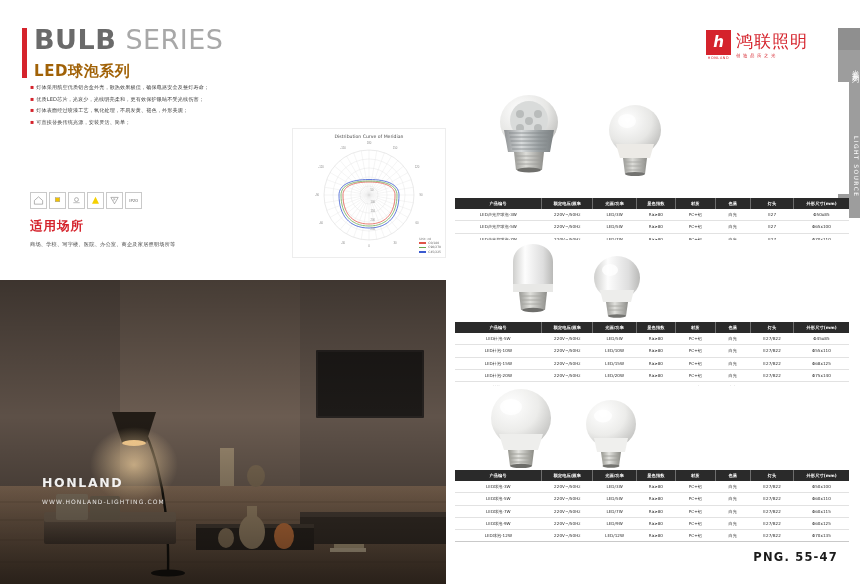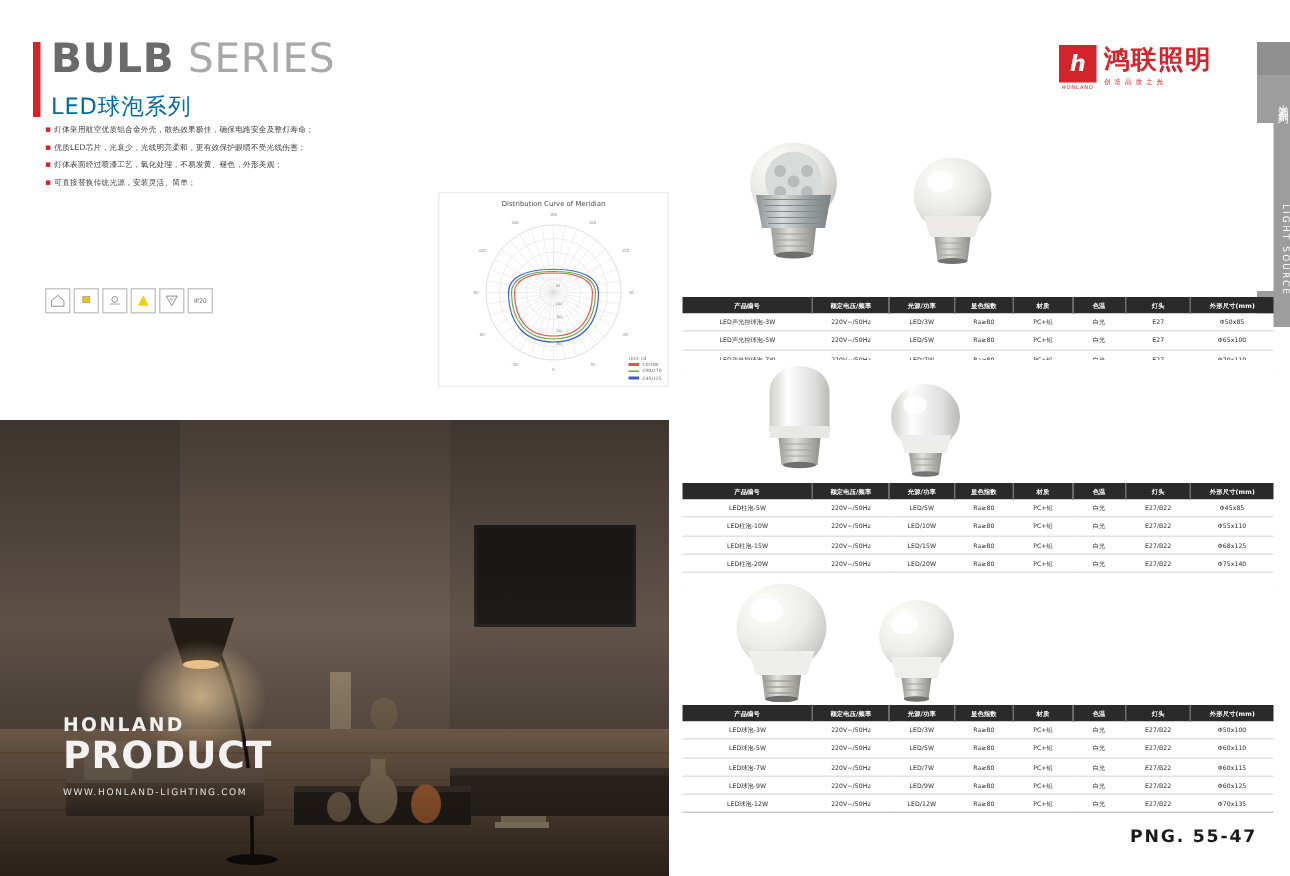--- a/index.html
+++ b/index.html
@@ -11,21 +11,21 @@
   .page{position:absolute;inset:0;background:#fff;border-radius:24px;}
 
   
   .red-accent{position:absolute;left:22px;top:28px;width:5px;height:50px;background:#d5232c;}
 
   
   .title-block{position:absolute;left:34px;top:26px;}
   .title-main{font-size:27px;font-weight:bold;letter-spacing:0.5px;color:#9b9b9b;line-height:1;}
   .title-main .b1{color:#6a6a6a;font-weight:bold;}
   .title-main .b2{color:#a8a8a8;font-weight:normal;}
-  .title-sub{font-size:15px;color:#0369a1;margin-top:9px;letter-spacing:0.6px;}
+  .title-sub{font-size:15px;color:#a16207;margin-top:9px;letter-spacing:0.6px;font-weight:bold;}
 
   
   .bullets{position:absolute;left:30px;top:84px;width:260px;}
   .bullet{font-size:5.1px;color:#3d3d3d;line-height:1.0;margin-bottom:5.6px;letter-spacing:0.15px;white-space:nowrap;}
   .bullet .dot{color:#d5232c;font-size:6px;margin-right:2px;}
 
   
   .icon-row{position:absolute;left:30px;top:192px;display:flex;gap:2px;}
   .feat-icon{width:15px;height:15px;border:1px solid #c9c9c9;background:#fff;
     display:flex;align-items:center;justify-content:center;position:relative;}
@@ -49,21 +49,21 @@
   .hero{position:absolute;left:0;top:280px;width:446px;height:304px;overflow:hidden;background:#2a211c;}
   .hero-text{position:absolute;left:42px;top:195px;color:#fff;}
   .ht-brand{font-size:12.5px;font-weight:bold;letter-spacing:1.6px;opacity:.92;}
   .ht-big{font-size:25px;font-weight:bold;letter-spacing:0.6px;line-height:1.08;opacity:.93;}
   .ht-url{font-size:6px;letter-spacing:1.1px;margin-top:8px;opacity:.85;}
 
   
   .logo{position:absolute;left:706px;top:30px;display:flex;align-items:center;gap:5px;}
   .logo-mark{width:25px;height:25px;background:#d5232c;display:flex;align-items:center;justify-content:center;}
   .logo-mark span{color:#fff;font-size:15px;font-weight:bold;font-style:italic;line-height:1;}
-  .logo-cn{font-size:17px;font-weight:bold;color:#d5232c;letter-spacing:1px;line-height:1;}
+  .logo-cn{font-size:17px;font-weight:normal;color:#d5232c;letter-spacing:1px;line-height:1;}
   .logo-tag{font-size:4.4px;color:#d5232c;letter-spacing:2.6px;margin-top:3px;}
   .logo-en{font-size:3.4px;color:#d5232c;letter-spacing:.6px;text-align:center;margin-top:1px;}
 
   
   .side-tab{position:absolute;right:0;top:28px;width:22px;height:190px;background:#9d9d9d;}
   .side-tab .seg1{position:absolute;top:0;left:0;right:0;height:22px;background:#8f8f8f;}
   .side-tab .cn{position:absolute;top:36px;left:0;right:0;text-align:center;color:#fff;font-size:7px;
     writing-mode:vertical-rl;letter-spacing:2px;margin:0 auto;}
   .side-tab .en{position:absolute;top:108px;left:0;right:0;text-align:center;color:#fff;font-size:6px;
     writing-mode:vertical-rl;letter-spacing:1.4px;margin:0 auto;}
@@ -130,20 +130,24 @@
       <svg width="11" height="11" viewBox="0 0 12 12">
           <path d="M2 2.6 L10 2.6 L6 9.6 Z" fill="none" stroke="#8a8a8a" stroke-width="0.7"></path>
           <text x="6" y="6.3" font-size="3.4" fill="#8a8a8a" text-anchor="middle" font-family="Liberation Sans">F</text>
         </svg>
     </div>
     <div class="feat-icon">
       <span class="iplabel">IP20</span>
     </div>
   </div>
 
+  <div class="places">
+    <div class="places-title">适用场所</div>
+    <div class="places-desc">商场、学校、写字楼、医院、办公室、商企及家居照明场所等</div>
+  </div>
 
   <div class="chart-card">
     <div class="chart-title">Distribution Curve of Meridian</div>
     <svg width="152" height="128" viewBox="0 0 152 128">
       <g transform="translate(76,66)">
 
         <circle r="9" fill="none" stroke="#dcdcdc" stroke-width="0.35"></circle>
         <circle r="18" fill="none" stroke="#dcdcdc" stroke-width="0.35"></circle>
         <circle r="27" fill="none" stroke="#dcdcdc" stroke-width="0.35"></circle>
         <circle r="36" fill="none" stroke="#dcdcdc" stroke-width="0.35"></circle>
@@ -300,21 +304,20 @@
       <rect x="330" y="268" width="36" height="4" fill="#cdbb9c"></rect>
       <rect x="334" y="264" width="30" height="4" fill="#b9a583"></rect>
 
       <rect x="220" y="168" width="14" height="38" fill="#9c8a70"></rect>
       <ellipse cx="256" cy="196" rx="9" ry="11" fill="#7e6c55"></ellipse>
 
       <rect width="446" height="304" fill="url(#vignette)"></rect>
     </svg>
     <div class="hero-text">
       <div class="ht-brand">HONLAND</div>
-      <div class="ht-big">PRODUCT</div>
       <div class="ht-url">WWW.HONLAND-LIGHTING.COM</div>
     </div>
   </div>
 
   <div class="logo">
     <div style="display:flex;flex-direction:column;align-items:center;">
       <div class="logo-mark">
           <span>h</span>
         </div>
       <div class="logo-en">HONLAND</div>

